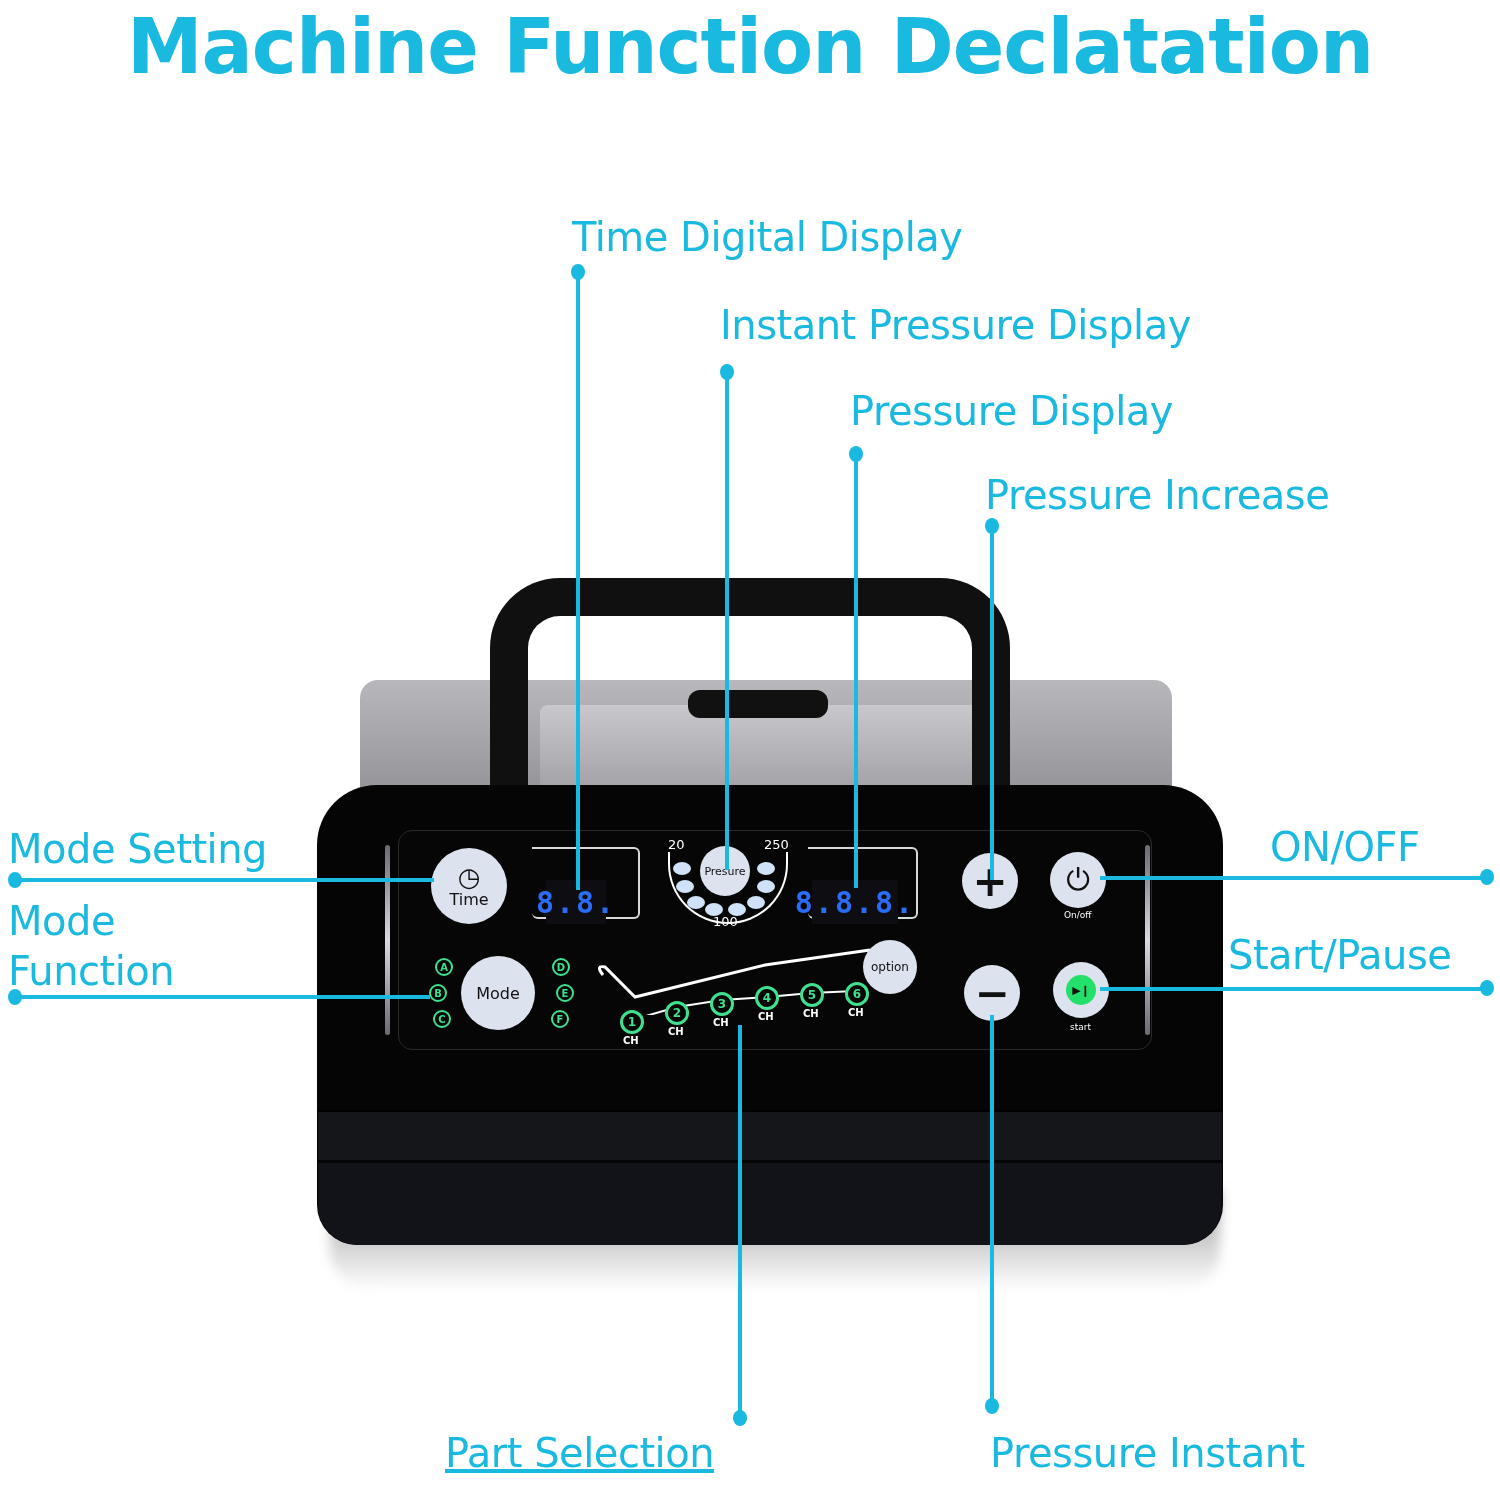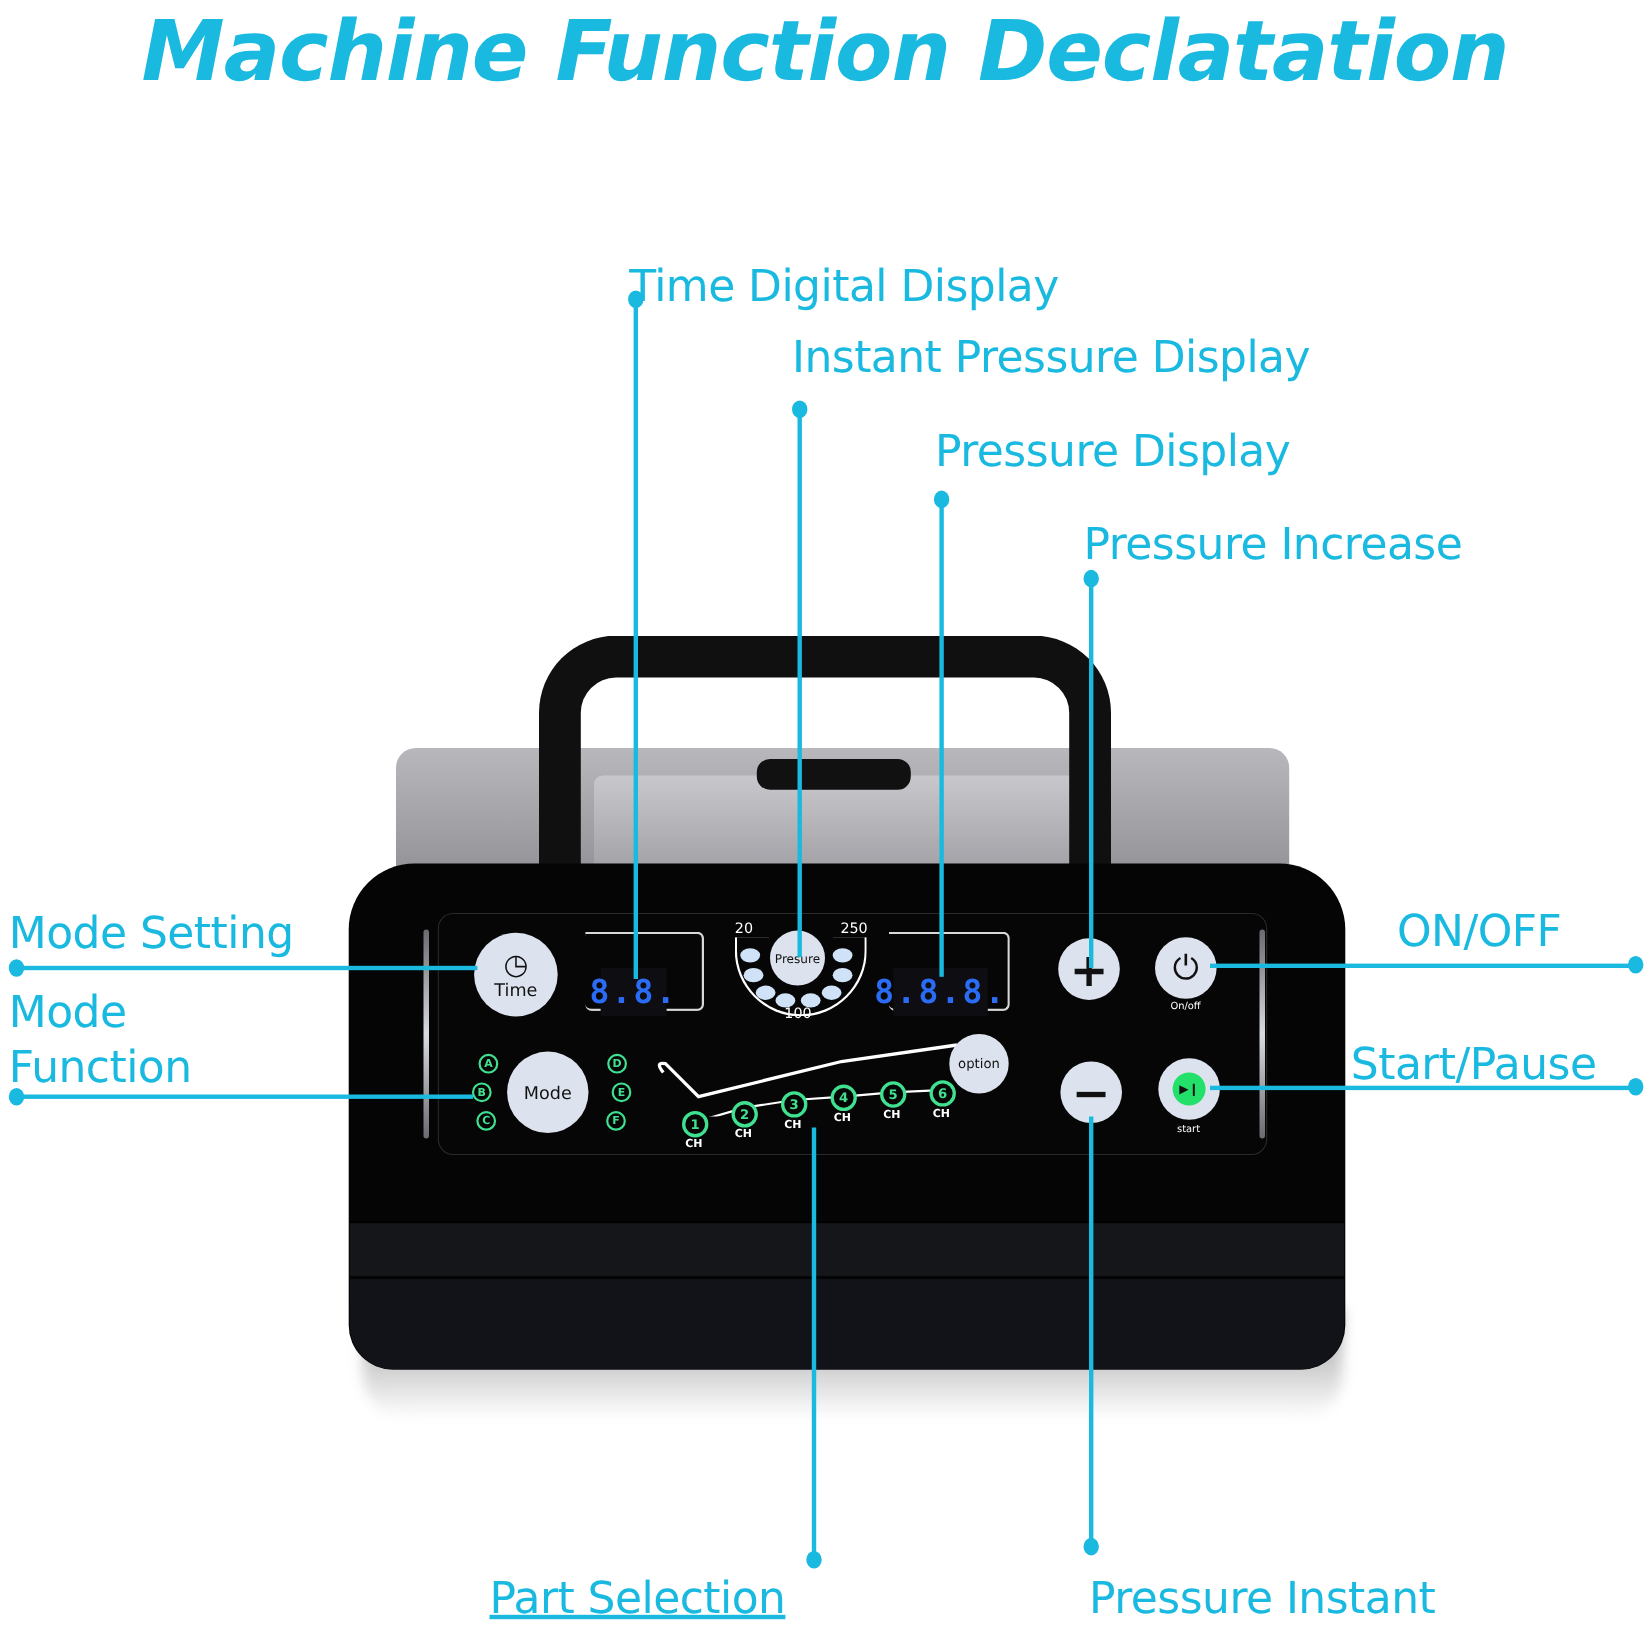--- a/index.html
+++ b/index.html
@@ -1,17 +1,17 @@
 <!DOCTYPE html>
 <html><head>
 <meta charset="utf-8">
 <style>
   html, body { margin:0; padding:0; background:#ffffff; }
   body { width:1500px; height:1486px; position:relative; overflow:hidden; font-family:"DejaVu Sans", sans-serif; }
-  .title { position:absolute; left:0; width:1500px; top:2px; text-align:center; font-size:76px; font-weight:bold; color:#19b9e0; letter-spacing:-1px;font-style:italic; }
+  .title { position:absolute; left:0; width:1500px; top:2px; text-align:center; font-size:76px; font-weight:bold; color:#19b9e0; letter-spacing:-1px; }
   .lbl { position:absolute; color:#19b9e0; font-size:40px; white-space:nowrap; line-height:1.05; letter-spacing:-0.5px; }
   .vline { position:absolute; width:4px; background:#19b9e0; }
   .hline { position:absolute; height:4px; background:#19b9e0; }
   .dot { position:absolute; width:14px; height:16px; border-radius:50%; background:#19b9e0; }
 
   
   .shadow { position:absolute; left:330px; top:1190px; width:890px; height:100px; background:linear-gradient(#9a9a9a, #fff); border-radius:0 0 40px 40px; filter:blur(6px); }
   .handle { position:absolute; left:490px; top:578px; width:520px; height:230px; border:38px solid #101010; border-bottom:none; border-radius:70px 70px 0 0; box-sizing:border-box; }
   .top-shell { position:absolute; left:360px; top:680px; width:812px; height:140px; background:linear-gradient(#b8b8bc,#8a8a90); border-radius:18px 18px 0 0; }
   .top-inset { position:absolute; left:540px; top:705px; width:440px; height:100px; background:linear-gradient(#c8c8cc,#9a9aa0); border-radius:8px; }
@@ -114,29 +114,29 @@
 <div class="chlbl" style="left:668px;top:1026px;">CH</div>
 <div class="ch" style="left:710px;top:992px;">3</div>
 <div class="chlbl" style="left:713px;top:1017px;">CH</div>
 <div class="ch" style="left:755px;top:986px;">4</div>
 <div class="chlbl" style="left:758px;top:1011px;">CH</div>
 <div class="ch" style="left:800px;top:983px;">5</div>
 <div class="chlbl" style="left:803px;top:1008px;">CH</div>
 <div class="ch" style="left:845px;top:982px;">6</div>
 <div class="chlbl" style="left:848px;top:1007px;">CH</div>
 
-<div class="lbl" style="left:572px;top:216px;margin-top:24px;">Time Digital Display</div>
+<div class="lbl" style="left:572px;top:216px;">Time Digital Display</div>
 <div class="lbl" style="left:720px;top:304px;">Instant Pressure Display</div>
 <div class="lbl" style="left:850px;top:390px;">Pressure Display</div>
 <div class="lbl" style="left:985px;top:474px;">Pressure Increase</div>
 <div class="lbl" style="left:8px;top:828px;">Mode Setting</div>
 <div class="lbl" style="left:8px;top:900px;">Mode</div>
 <div class="lbl" style="left:8px;top:950px;">Function</div>
 <div class="lbl" style="left:1270px;top:826px;">ON/OFF</div>
-<div class="lbl" style="left:1228px;top:934px;margin-top:13px;">Start/Pause</div>
+<div class="lbl" style="left:1228px;top:934px;">Start/Pause</div>
 <div class="lbl" style="left:445px;top:1432px;text-decoration:underline;">Part Selection</div>
 <div class="lbl" style="left:990px;top:1432px;">Pressure Instant</div>
 
 <div class="dot" style="left:571px;top:264px;"></div>
 <div class="vline" style="left:576px;top:270px;height:620px;"></div>
 <div class="dot" style="left:720px;top:364px;"></div>
 <div class="vline" style="left:725px;top:370px;height:500px;"></div>
 <div class="dot" style="left:849px;top:446px;"></div>
 <div class="vline" style="left:854px;top:452px;height:436px;"></div>
 <div class="dot" style="left:985px;top:518px;"></div>

